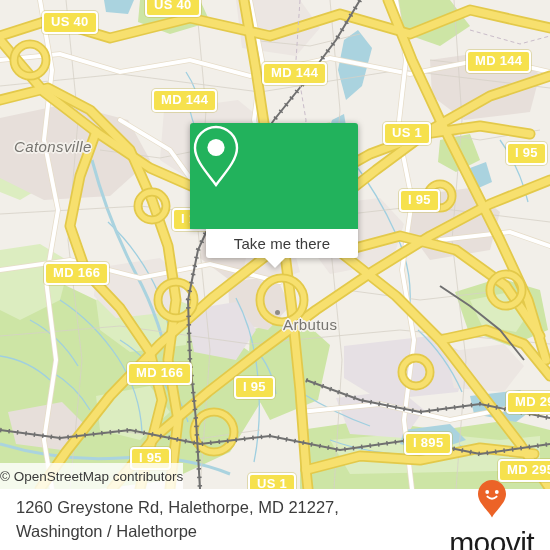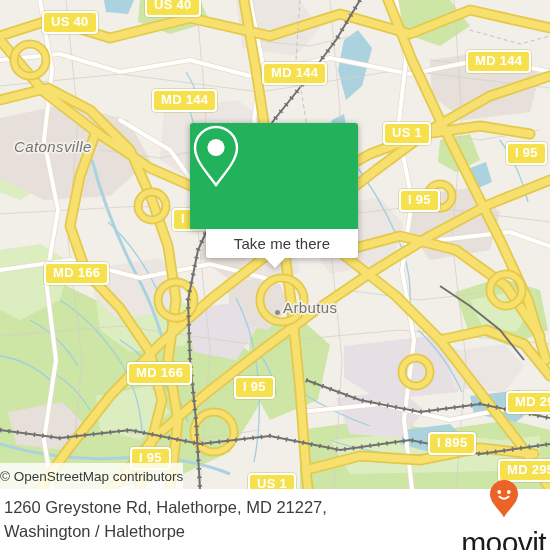--- a/index.html
+++ b/index.html
@@ -42,21 +42,21 @@
   #popup-foot{height:29px;background:#ffffff;border-radius:0 0 3px 3px;
               display:flex;align-items:center;justify-content:center;margin-left:16px;}
   #popup-foot-label{font-size:15px;color:#3b3b3b;letter-spacing:.1px;}
   #popup-tail{position:absolute;left:75px;top:100%;width:0;height:0;
               border-left:10px solid transparent;border-right:10px solid transparent;
               border-top:10px solid #ffffff;}
 
   
   #footer{position:absolute;left:0;top:489px;width:550px;height:61px;
           background:#ffffff;display:flex;align-items:center;
-          justify-content:space-between;padding:0 4px;box-sizing:border-box;}
+          justify-content:space-between;padding:0 16px;box-sizing:border-box;}
   #footer-address{font-size:16.5px;color:#3c3c3c;line-height:1.42;max-width:400px;}
   #brand{display:flex;align-items:center;gap:3px;flex-direction:column;}
   #brand-name{font-size:30px;color:#1b1b1b;letter-spacing:-.6px;font-weight:500;}
 </style>
 </head>
 <body>
 
 <div id="app">
 
   <div id="map">
@@ -239,36 +239,36 @@
       <path class="railt" d="M306 380 L360 400 L420 412 L480 404 L550 418"></path>
       <path class="rail" d="M440 286 L470 306 L500 330 L524 360"></path>
 
       <path class="bnd" d="M300 0 L296 60 L306 120 L300 180"></path>
       <path class="bnd" d="M470 30 L520 44 L550 36"></path>
     </svg>
 
     <div class="place-label" style="left:14px;top:138px;font-style:italic;">Catonsville</div>
 
     <div class="place-dot" style="left:275px;top:310px;"></div>
-    <div class="place-label" style="left:283px;top:299px;">Arbutus</div>
+    <div class="place-label" style="left:283px;top:316px;">Arbutus</div>
 
     <div class="shield" style="left:42px;top:11px;">US 40</div>
     <div class="shield" style="left:145px;top:-6px;">US 40</div>
     <div class="shield" style="left:262px;top:62px;">MD 144</div>
     <div class="shield" style="left:466px;top:50px;">MD 144</div>
     <div class="shield" style="left:152px;top:89px;">MD 144</div>
     <div class="shield" style="left:383px;top:122px;">US 1</div>
     <div class="shield" style="left:506px;top:142px;">I 95</div>
     <div class="shield" style="left:399px;top:189px;">I 95</div>
     <div class="shield" style="left:172px;top:208px;">I 195</div>
     <div class="shield" style="left:44px;top:262px;">MD 166</div>
     <div class="shield" style="left:127px;top:362px;">MD 166</div>
     <div class="shield" style="left:234px;top:376px;">I 95</div>
     <div class="shield" style="left:506px;top:391px;">MD 295</div>
-    <div class="shield" style="left:428px;top:432px;">I 895</div>
+    <div class="shield" style="left:404px;top:432px;">I 895</div>
     <div class="shield" style="left:130px;top:447px;">I 95</div>
     <div class="shield" style="left:498px;top:459px;">MD 295</div>
     <div class="shield" style="left:248px;top:473px;">US 1</div>
 
     <div id="attribution">
       <span>© OpenStreetMap contributors</span>
     </div>
 
     <div id="popup">
       <div id="popup-head">

